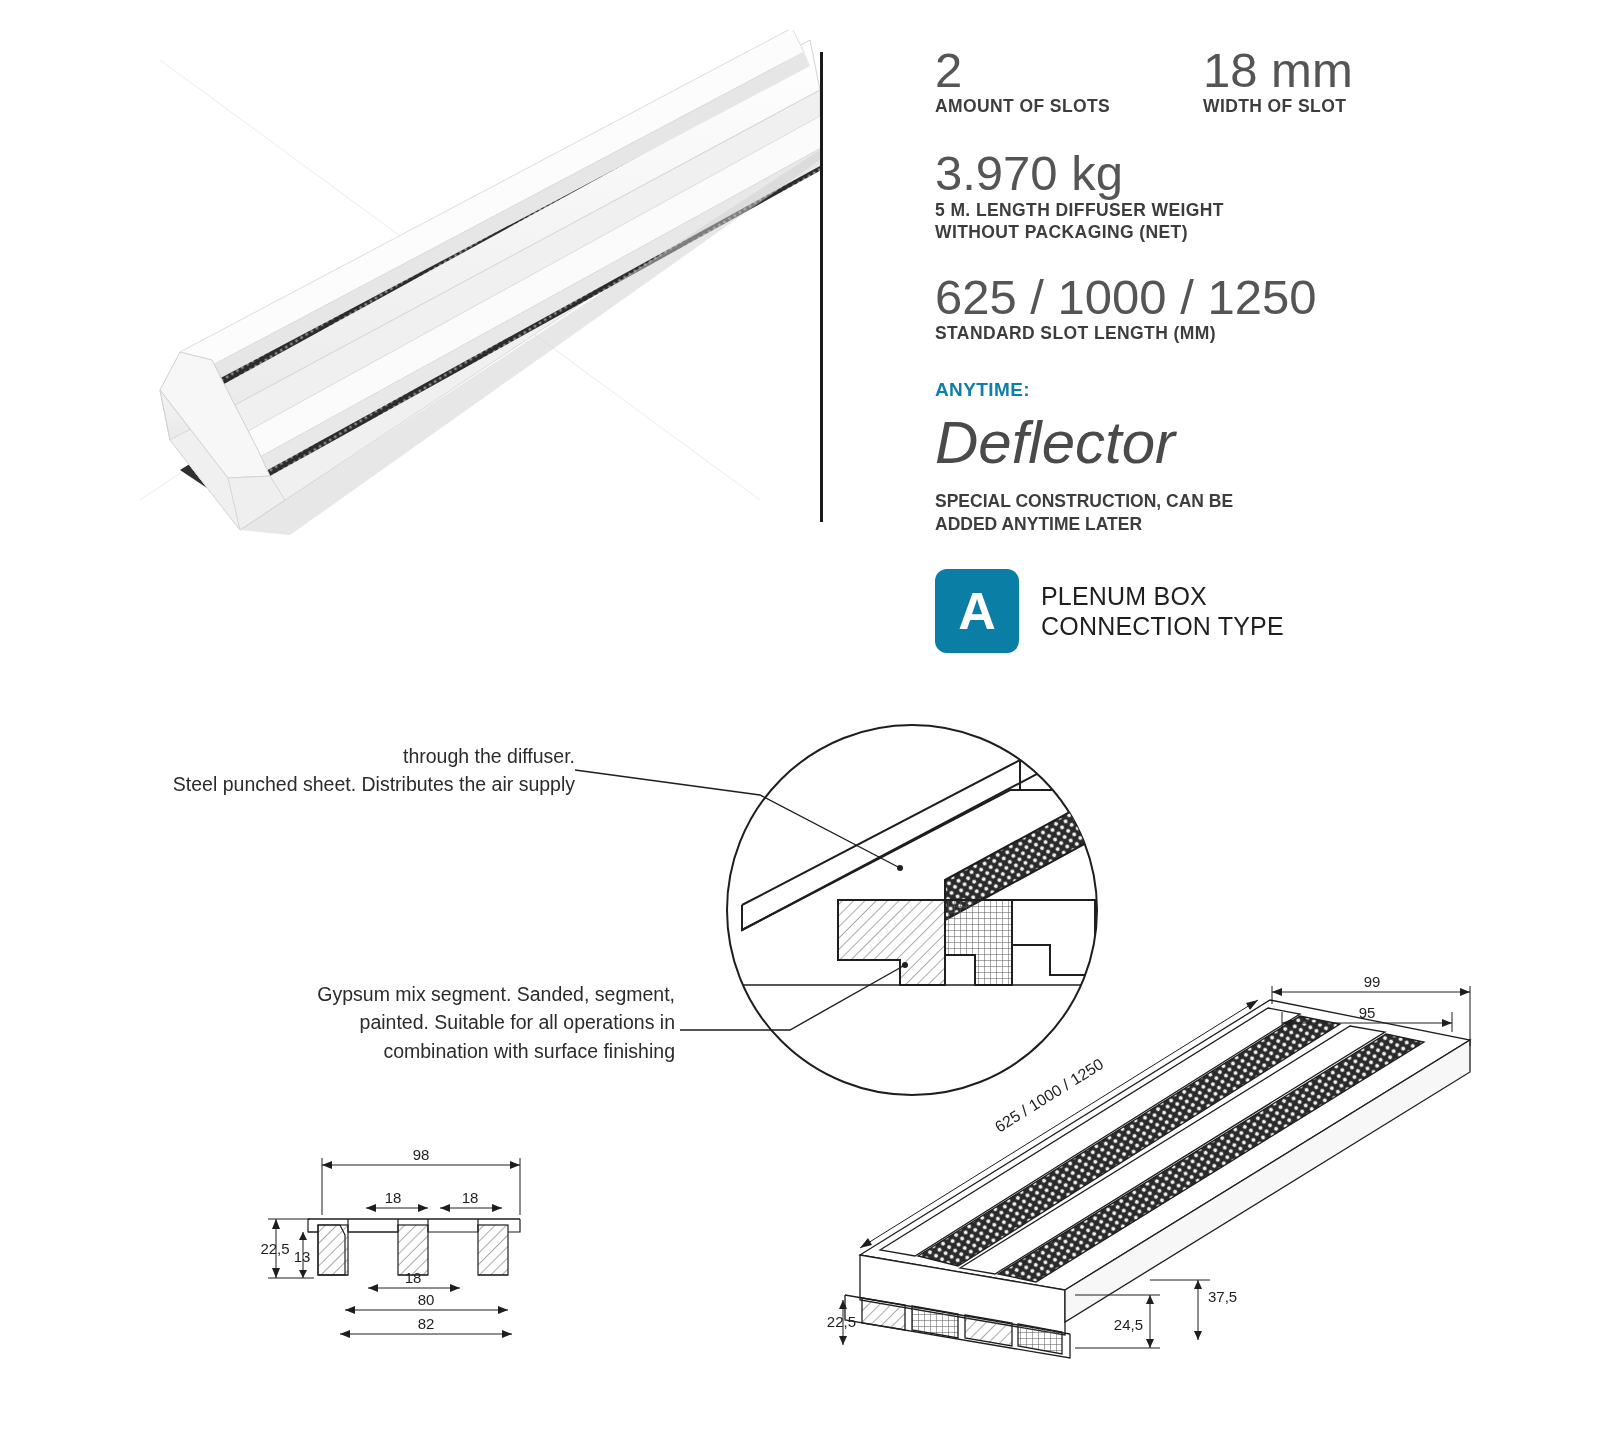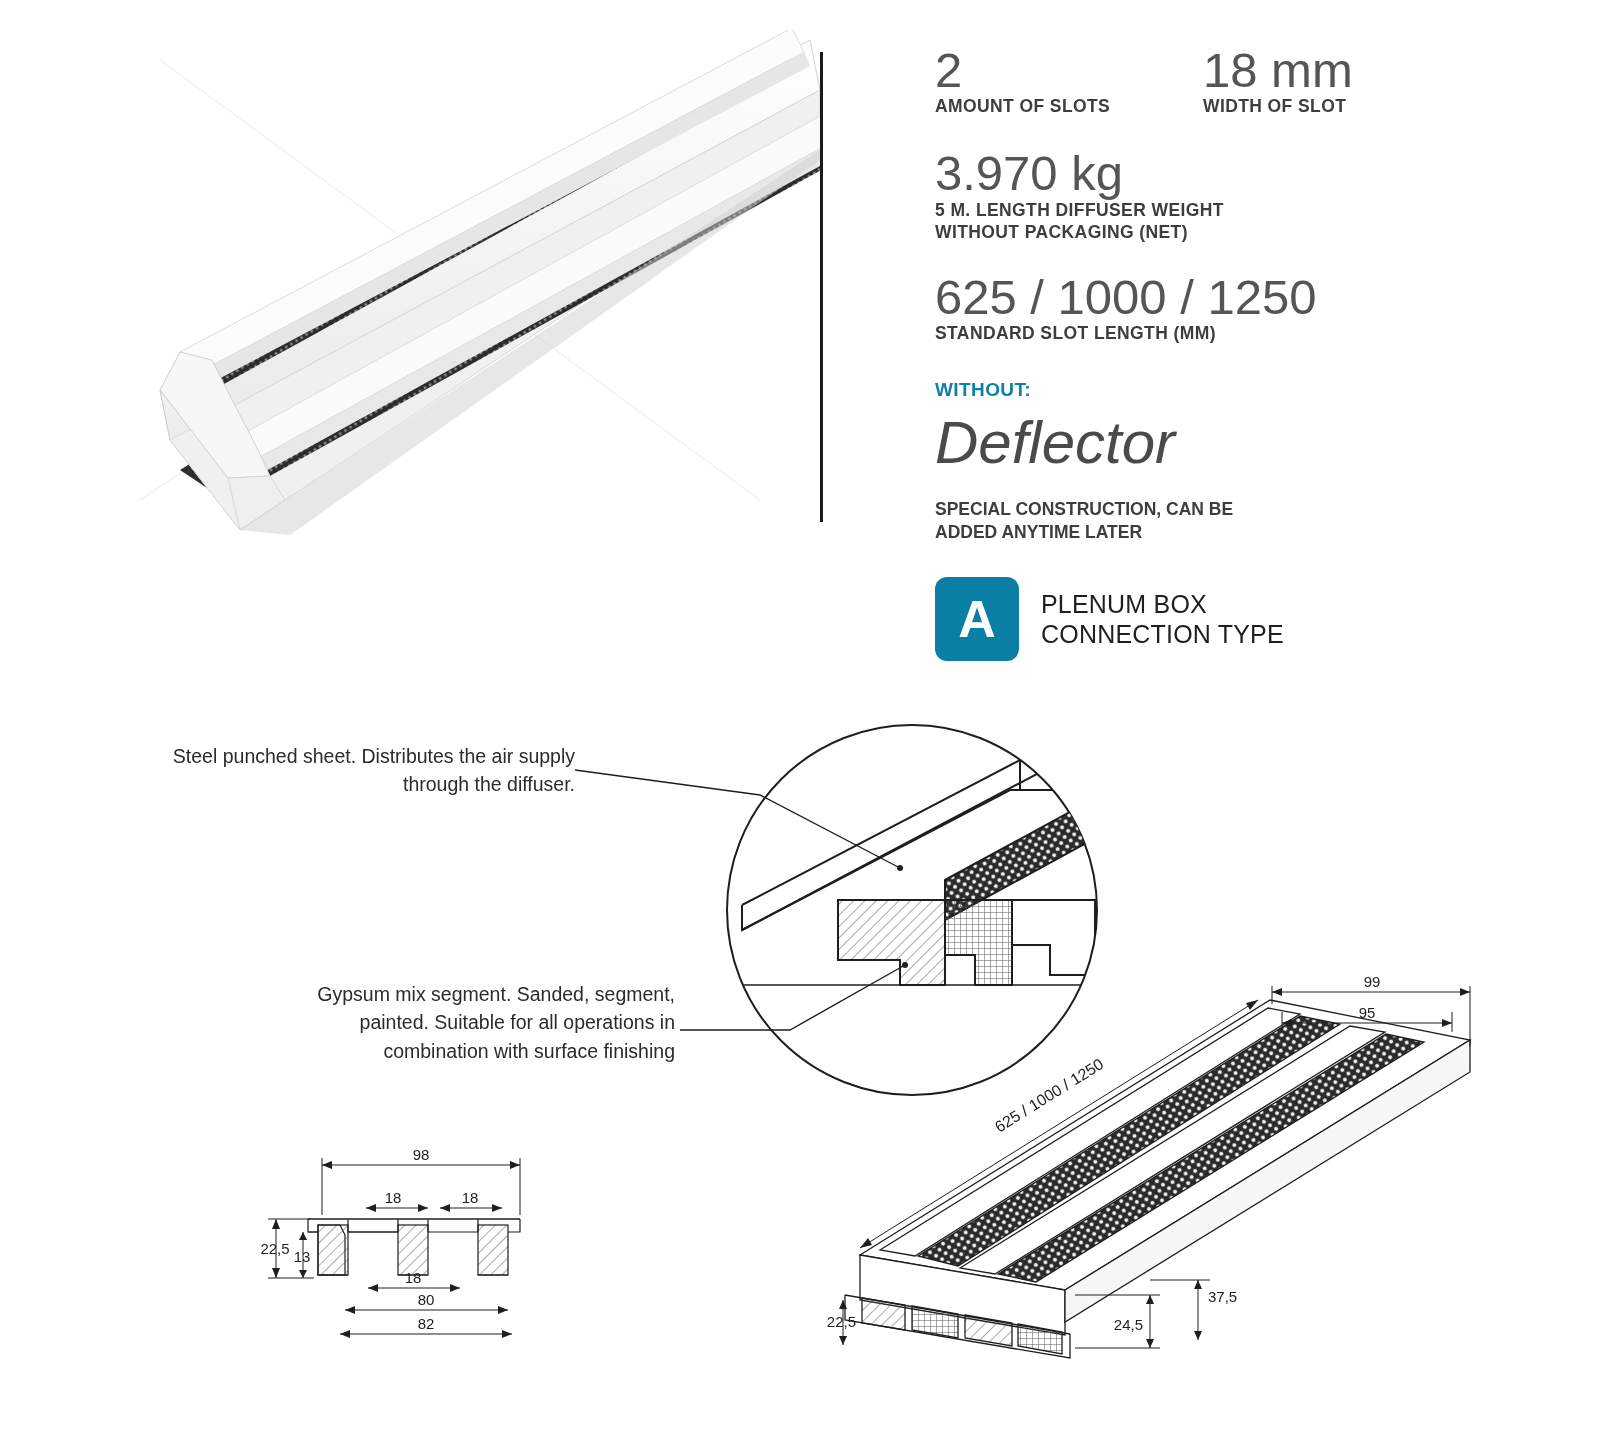--- a/index.html
+++ b/index.html
@@ -35,21 +35,21 @@
     line-height:1.25;
   }
   .col-a{width:268px;}
   .col-b{width:300px;}
   .mt1{margin-top:30px;}
   .mt2{margin-top:28px;}
   .opt-label{
     color:#0e7fa8;font-size:19px;font-weight:bold;letter-spacing:.4px;margin-top:34px;
   }
   .deflector{font-size:60px;color:#4a4a4a;line-height:1.05;margin-top:10px;font-style:italic;}
-  .deflector-sub{font-size:17.5px;font-weight:bold;color:#3d3d3d;line-height:1.3;margin-top:24px;}
+  .deflector-sub{font-size:17.5px;font-weight:bold;color:#3d3d3d;line-height:1.3;margin-top:16px;}
 
   .plenum{display:flex;align-items:center;margin-top:34px;}
   .badge{
     width:84px;height:84px;border-radius:12px;background:#0b7ea6;
     color:#fff;font-size:52px;font-weight:bold;display:flex;align-items:center;justify-content:center;
   }
   .plenum-text{
     margin-left:22px;font-size:25px;font-weight:normal;color:#1f1f1f;line-height:1.22;letter-spacing:.2px;
   }
 
@@ -132,37 +132,37 @@
       <div class="big">3.970 kg</div>
       <div class="cap">5 M. LENGTH DIFFUSER WEIGHT</div>
       <div class="cap" style="margin-top:0">WITHOUT PACKAGING (NET)</div>
     </div>
 
     <div class="mt2">
       <div class="big">625 / 1000 / 1250</div>
       <div class="cap">STANDARD SLOT LENGTH (MM)</div>
     </div>
 
-    <div class="opt-label">WITHOUT:</div>
+    <div class="opt-label">ANYTIME:</div>
     <div class="deflector">Deflector</div>
     <div class="deflector-sub">SPECIAL CONSTRUCTION, CAN BE</div>
     <div class="deflector-sub" style="margin-top:0">ADDED ANYTIME LATER</div>
 
     <div class="plenum">
       <div class="badge">A</div>
       <div class="plenum-text">
         <div>PLENUM BOX</div>
         <div>CONNECTION TYPE</div>
       </div>
     </div>
   </div>
 
   <div class="callout c1">
+    <div>through the diffuser.</div>
     <div>Steel punched sheet. Distributes the air supply</div>
-    <div>through the diffuser.</div>
   </div>
   <div class="callout c2">
     <div>Gypsum mix segment. Sanded, segment,</div>
     <div>painted. Suitable for all operations in</div>
     <div>combination with surface finishing</div>
   </div>
 
   <svg class="layer">
     <defs>
       <pattern id="hatch" width="8" height="8" patternUnits="userSpaceOnUse" patternTransform="rotate(45)">

